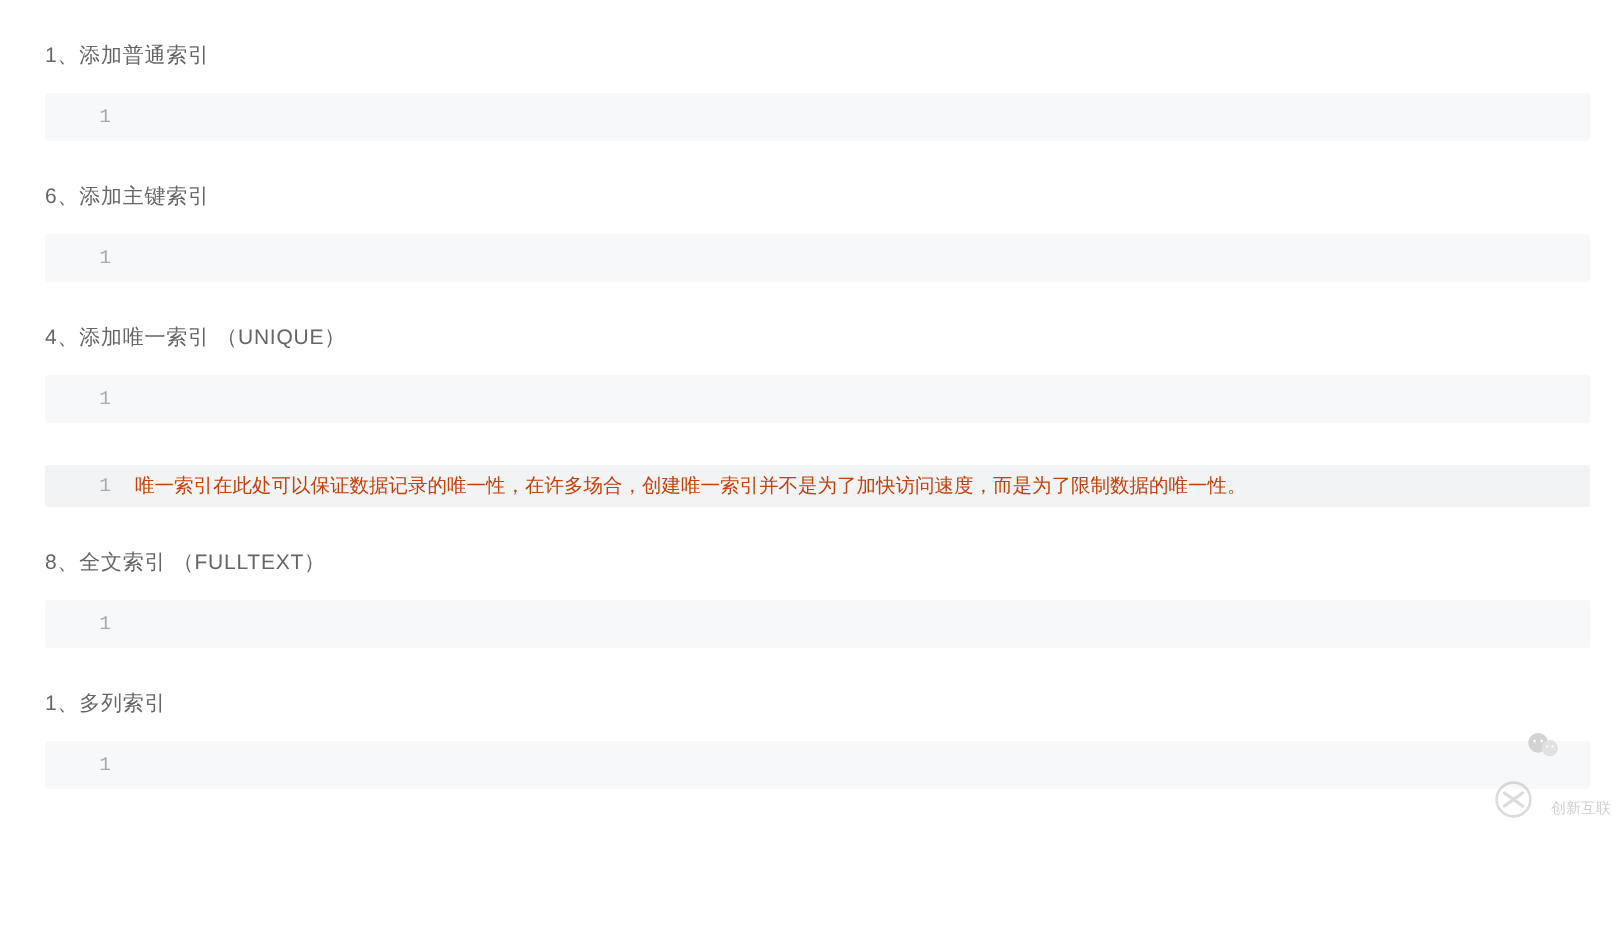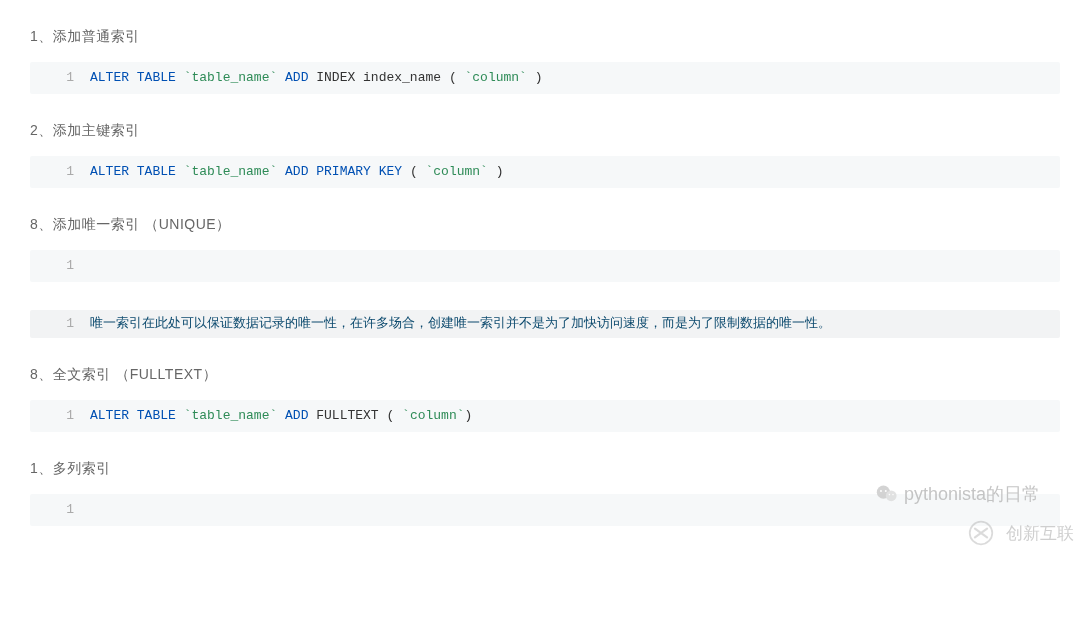--- a/index.html
+++ b/index.html
@@ -54,98 +54,94 @@
     border-radius: 2px;
     margin-top: 28px;
     margin-bottom: 4px;
     font-size: 13px;
     line-height: 28px;
     align-items: center;
     width: 1030px;
     font-family: "SFMono-Regular", Consolas, "Liberation Mono", Menlo, monospace;
   }
   .note-block .note-text {
-    font-family: Liberation Mono, monospace;
-    color: #0c4a6e;
+    font-family: Liberation Sans, sans-serif;
+    color: #c2410c;
   }
   .watermark {
     position: absolute;
     bottom: 44px;
     right: 40px;
     color: #bbb;
     font-size: 18px;
     display: flex;
     align-items: center;
     gap: 6px;
     opacity: 0.85;
   }
   .watermark .wx {
     width: 22px; height: 18px;
   }
   .corner-logo {
     position: absolute;
     bottom: 4px;
     right: 6px;
     display: flex;
-    align-items: center;
+    align-items: flex-end;
     gap: 12px;
     opacity: 0.35;
     color: #777;
-    font-size: 17px;
+    font-size: 10px;
   }
   .corner-logo .circ {
     width: 26px; height: 26px;
   }
 </style>
 </head>
 <body>
 
 <div class="section-heading">1、添加普通索引</div>
 <div class="code-block">
   <div class="code-gutter">1</div>
-  <div class="code-content"><span class="kw">ALTER TABLE</span><span class="tbl"> `table_name` </span><span class="kw">ADD</span><span class="plain"> INDEX index_name ( </span><span class="tbl">`column`</span><span class="plain"> )</span></div>
 </div>
 
-<div class="section-heading">2、添加主键索引</div>
+<div class="section-heading">6、添加主键索引</div>
 <div class="code-block">
   <div class="code-gutter">1</div>
-  <div class="code-content"><span class="kw">ALTER TABLE</span><span class="tbl"> `table_name` </span><span class="kw">ADD PRIMARY KEY</span><span class="plain"> ( </span><span class="tbl">`column`</span><span class="plain"> )</span></div>
 </div>
 
-<div class="section-heading">8、添加唯一索引 （UNIQUE）</div>
+<div class="section-heading">4、添加唯一索引 （UNIQUE）</div>
 <div class="code-block">
   <div class="code-gutter">1</div>
 </div>
 
 <div class="note-block">
   <div class="code-gutter">1</div>
   <div class="code-content note-text">唯一索引在此处可以保证数据记录的唯一性，在许多场合，创建唯一索引并不是为了加快访问速度，而是为了限制数据的唯一性。</div>
 </div>
 
 <div class="section-heading">8、全文索引 （FULLTEXT）</div>
 <div class="code-block">
   <div class="code-gutter">1</div>
-  <div class="code-content"><span class="kw">ALTER TABLE</span><span class="tbl"> `table_name` </span><span class="kw">ADD</span><span class="plain"> FULLTEXT ( </span><span class="tbl">`column`</span><span class="plain">)</span></div>
 </div>
 
 <div class="section-heading">1、多列索引</div>
 <div class="code-block">
   <div class="code-gutter">1</div>
 </div>
 
 <div class="watermark">
   <svg class="wx" viewBox="0 0 36 30">
     <circle cx="12" cy="12" r="11" fill="#ccc"></circle>
     <circle cx="25" cy="18" r="9" fill="#ddd"></circle>
     <circle cx="8" cy="10" r="1.6" fill="#fff"></circle>
     <circle cx="16" cy="10" r="1.6" fill="#fff"></circle>
     <circle cx="22" cy="16" r="1.3" fill="#fff"></circle>
     <circle cx="28" cy="16" r="1.3" fill="#fff"></circle>
   </svg>
-  <span>pythonista的日常</span>
 </div>
 
 <div class="corner-logo">
   <svg class="circ" viewBox="0 0 30 30">
     <circle cx="15" cy="15" r="13" fill="none" stroke="#999" stroke-width="2"></circle>
     <path d="M8 10 L22 20 M8 20 L22 10" stroke="#999" stroke-width="2.5" stroke-linecap="round"></path>
   </svg>
   <span>创新互联</span>
 </div>
 

